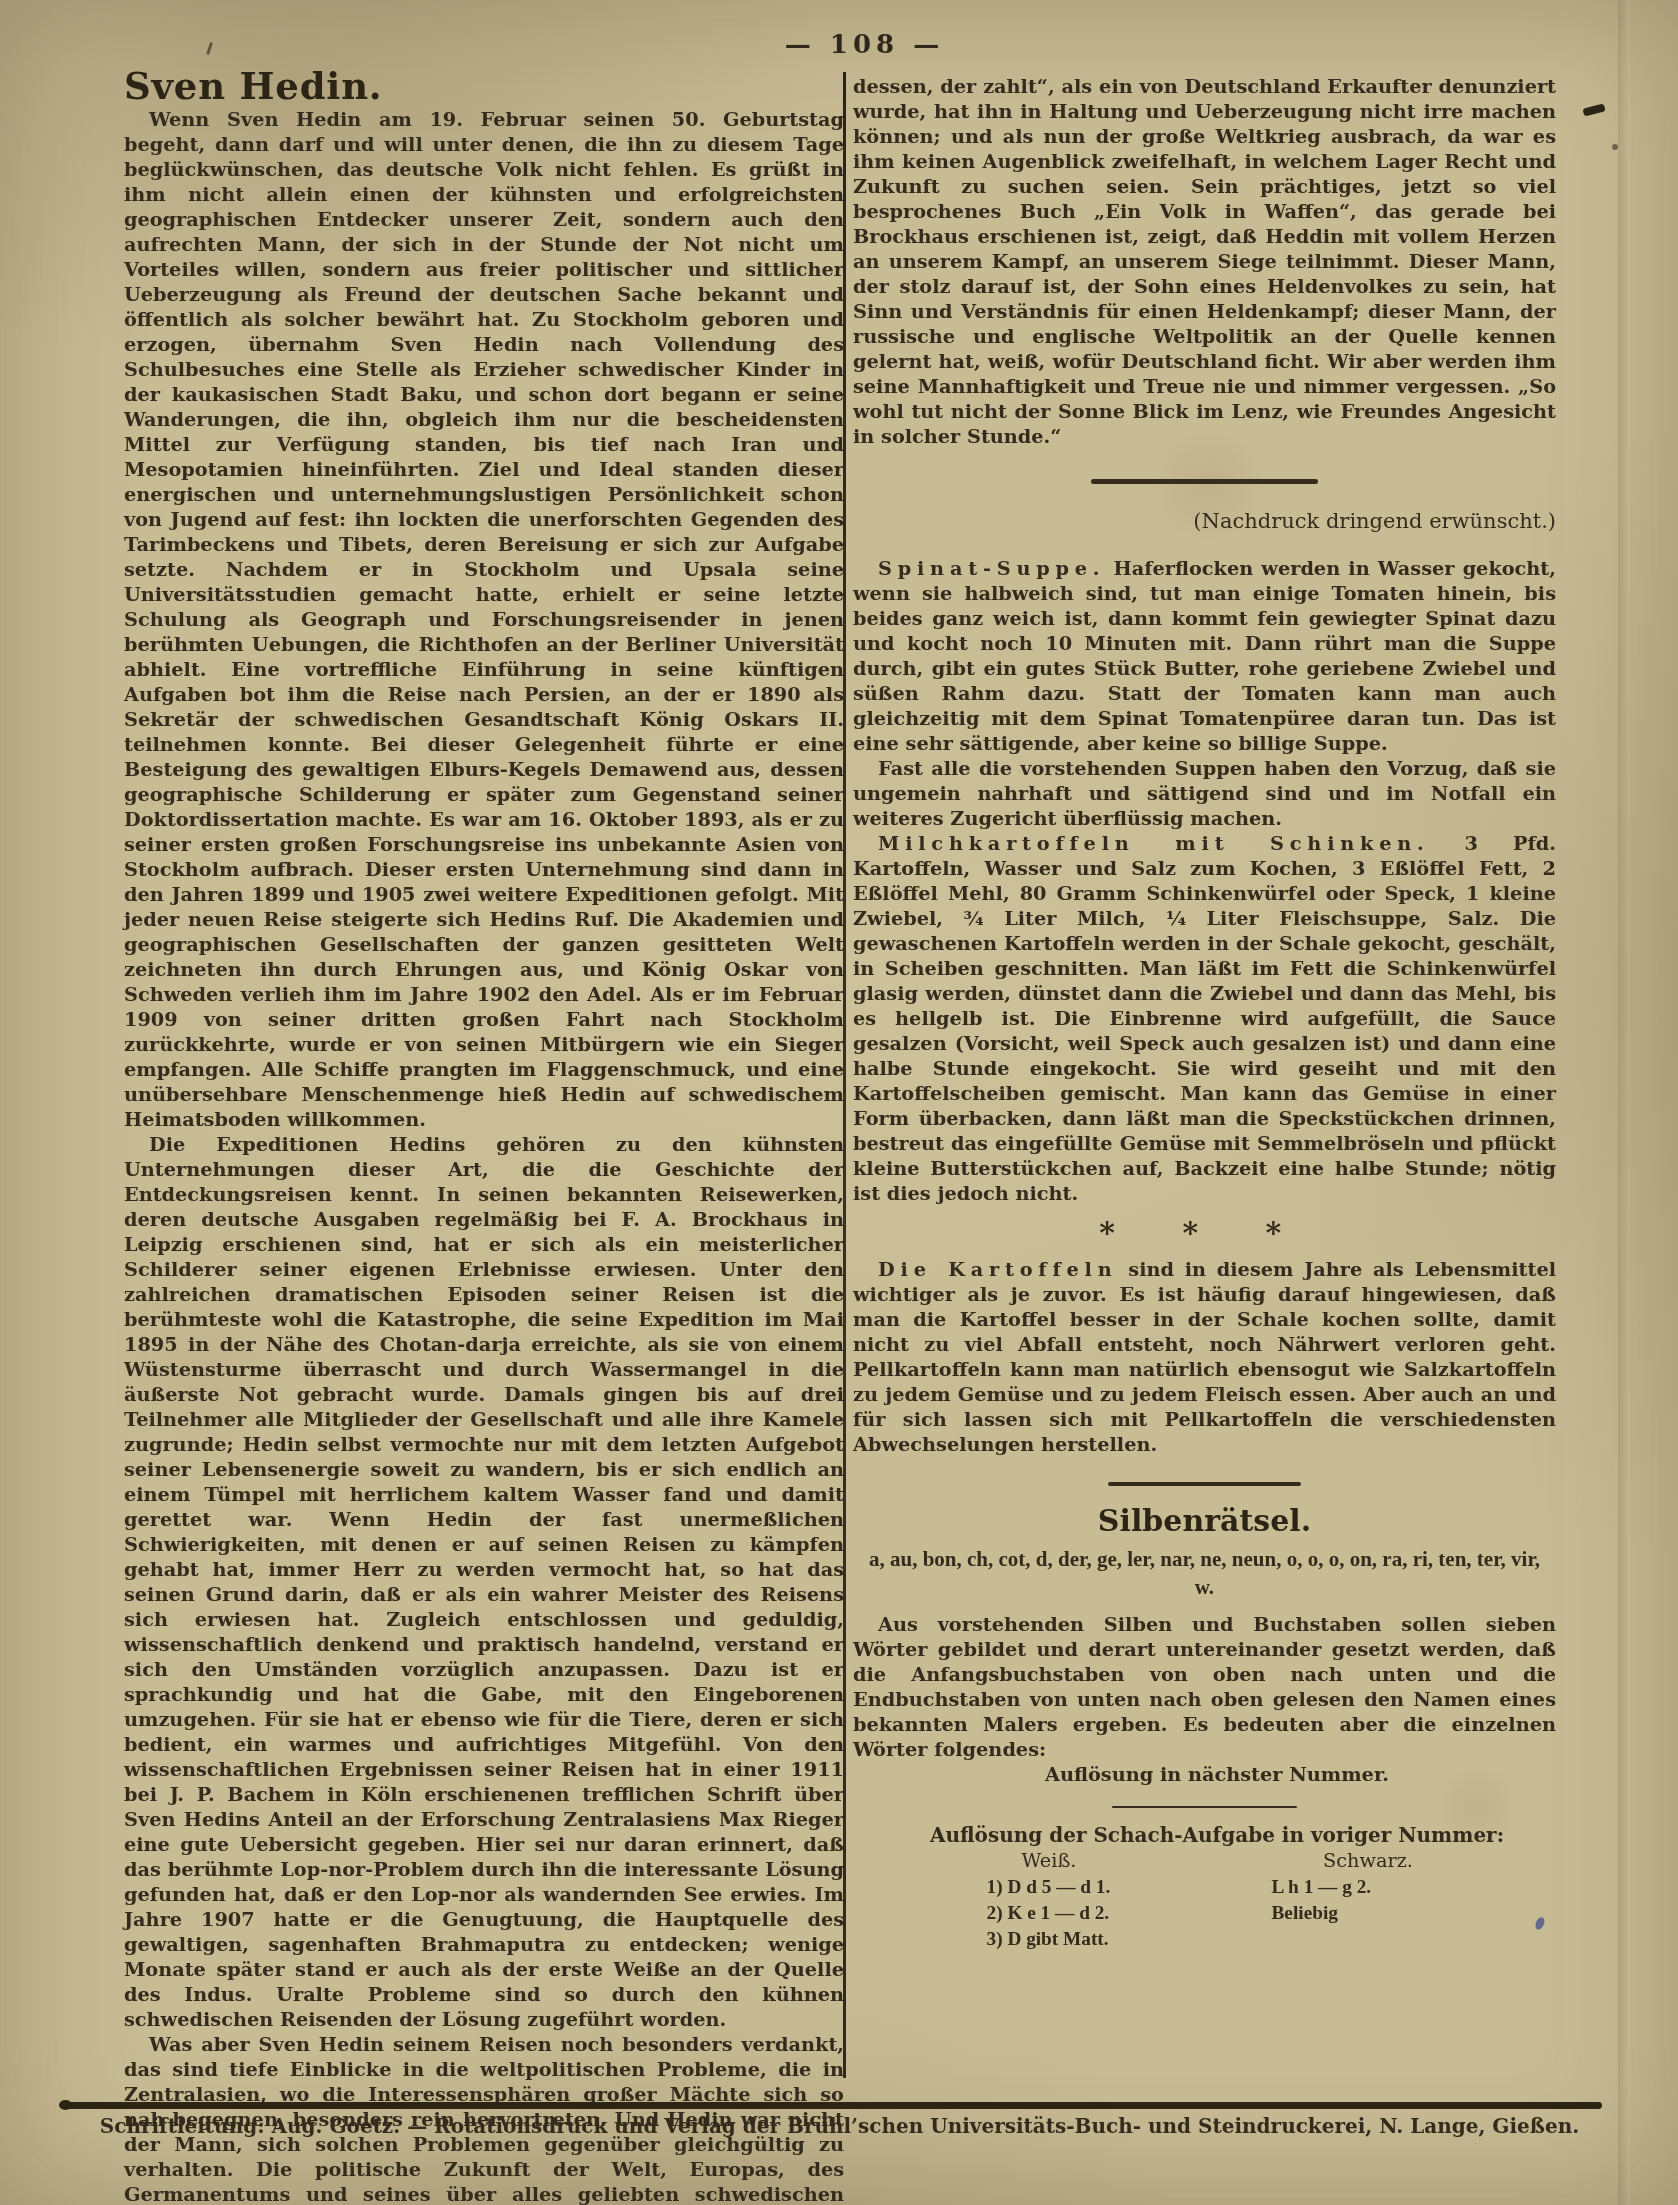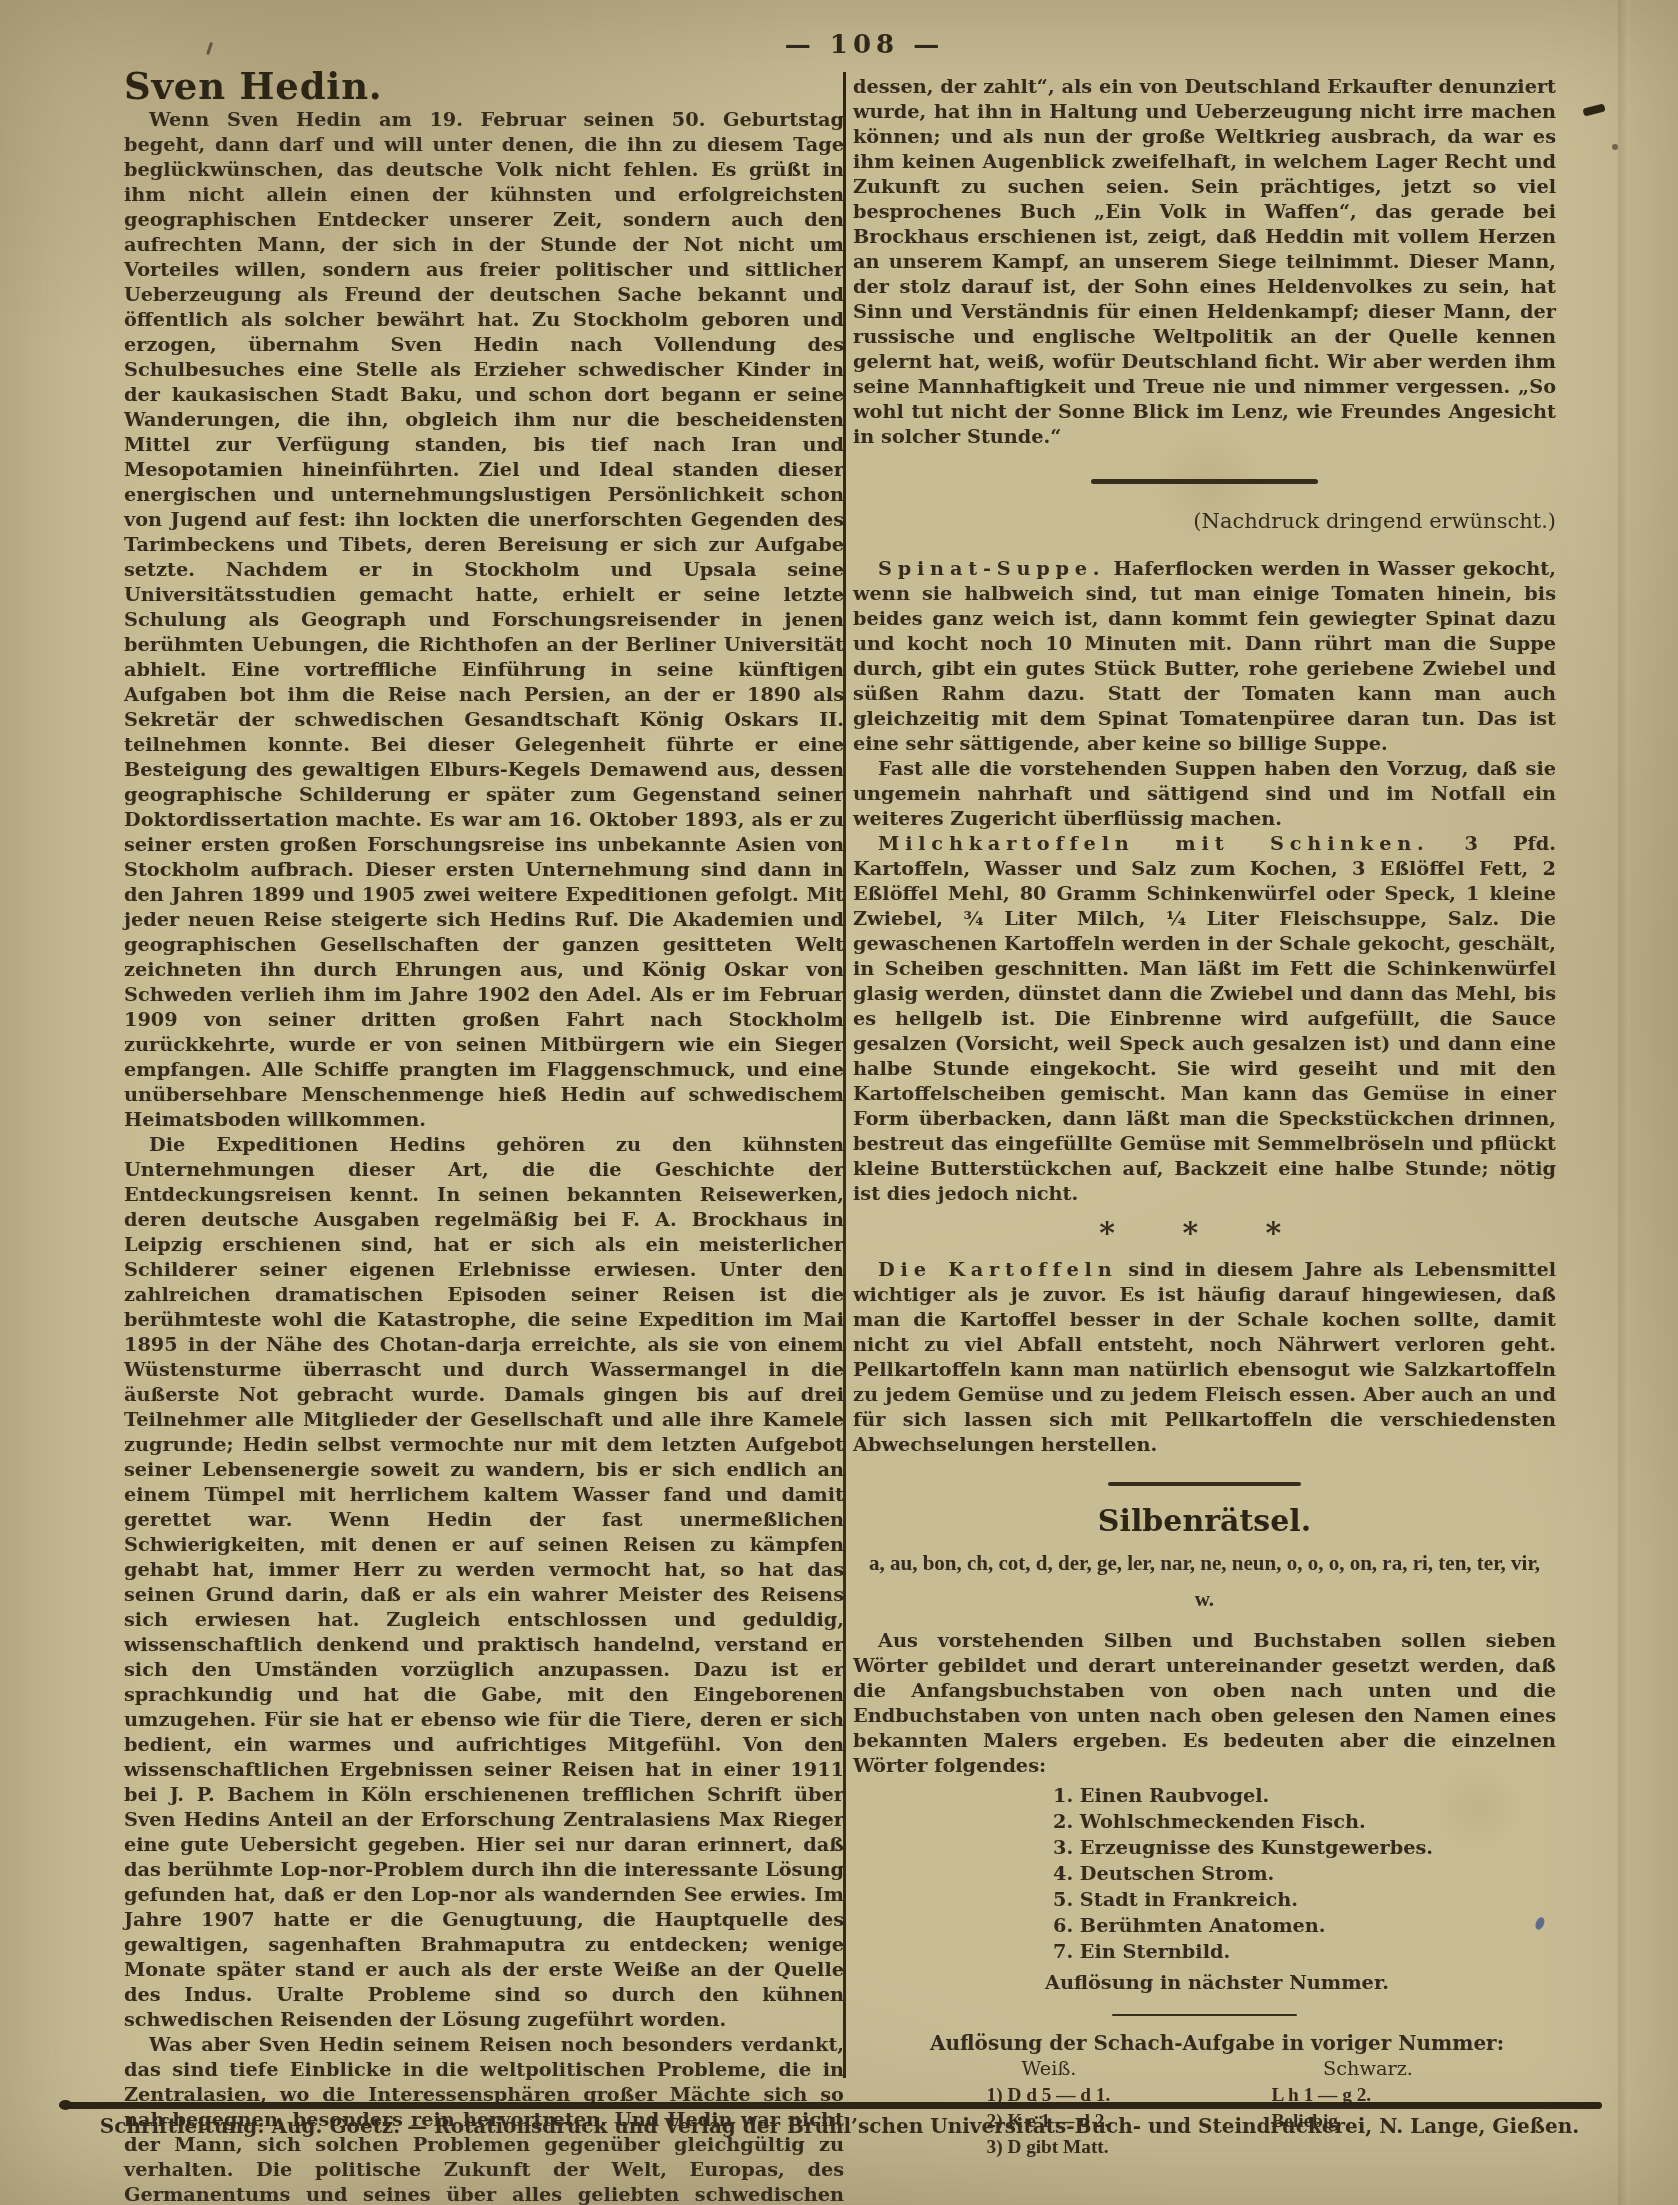--- a/index.html
+++ b/index.html
@@ -34,21 +34,21 @@
   .rule-divider{width:227px;height:5px;background:#352c1d;margin:30px auto 25px;border-radius:2.5px;}
   .rule-divider.short{width:193px;height:4.2px;margin:25px auto 22px;}
   .rule-divider.thin{width:185px;height:2.5px;margin:18.5px auto 15px;}
   .sec-title{font-size:28.5px;font-weight:bold;text-align:center;margin:0 0 6.7px;color:#2c2415;}
   .sec-note{font-size:21px;font-weight:normal;text-align:right;margin:0 0 22px;text-indent:0;}
   .spaced{letter-spacing:0.30em;}
   .star-divider{text-align:center;font-size:30px;line-height:34px;letter-spacing:28.5px;
                 margin:10px 0 6.7px;text-indent:0;font-weight:bold;}
   .riddle-title{font-size:30px;font-weight:bold;text-align:center;margin:5px 0 11.8px;color:#2c2415;}
   .syllables{font-family:"Liberation Serif", serif;font-weight:bold;font-size:21px;
-             text-align:center;line-height:36px;margin:0 8.4px 11.8px;text-indent:0;}
+             text-align:center;line-height:28px;margin:0 8.4px 11.8px;text-indent:0;}
   .riddle-intro{margin:0;}
   .riddle-list{margin:5px 0 5px 200px;text-align:left;}
   .riddle-item{text-indent:0;line-height:26px;text-align:left;}
   .riddle-closing{text-align:center;text-indent:0;margin:6.7px 0 0;}
   .chess-title{text-align:center;text-indent:0;font-size:20px;margin:0 0 5px;}
   .chess-grid{display:grid;grid-template-columns:327px 311px;width:638px;margin:0 auto;}
   .chess-label{text-align:center;font-weight:normal;line-height:26px;}
   .chess-move{padding-left:101px;line-height:26px;font-family:"Liberation Serif", serif;
               font-weight:bold;white-space:nowrap;}
   .chess-move.black{padding-left:59px;}
@@ -107,29 +107,20 @@
     <div class="star-divider">* * *</div>
 
     <p><span class="spaced">Die Kartoffeln</span><span> sind in diesem Jahre als Lebensmittel wichtiger als je zuvor. Es ist häufig darauf hingewiesen, daß man die Kartoffel besser in der Schale kochen sollte, damit nicht zu viel Abfall entsteht, noch Nährwert verloren geht. Pellkartoffeln kann man natürlich ebensogut wie Salzkartoffeln zu jedem Gemüse und zu jedem Fleisch essen. Aber auch an und für sich lassen sich mit Pellkartoffeln die verschiedensten Abwechselungen herstellen.</span></p>
 
     <div class="rule-divider short"></div>
 
     <div class="riddle-title">Silbenrätsel.</div>
     <div class="syllables">a, au, bon, ch, cot, d, der, ge, ler, nar, ne, neun, o, o, o, on, ra, ri, ten, ter, vir, w.</div>
     <p class="riddle-intro">Aus vorstehenden Silben und Buchstaben sollen sieben Wörter gebildet und derart untereinander gesetzt werden, daß die Anfangsbuchstaben von oben nach unten und die Endbuchstaben von unten nach oben gelesen den Namen eines bekannten Malers ergeben. Es bedeuten aber die einzelnen Wörter folgendes:</p>
 
-    <div class="riddle-list">
-      <div class="riddle-item">1. Einen Raubvogel.</div>
-      <div class="riddle-item">2. Wohlschmeckenden Fisch.</div>
-      <div class="riddle-item">3. Erzeugnisse des Kunstgewerbes.</div>
-      <div class="riddle-item">4. Deutschen Strom.</div>
-      <div class="riddle-item">5. Stadt in Frankreich.</div>
-      <div class="riddle-item">6. Berühmten Anatomen.</div>
-      <div class="riddle-item">7. Ein Sternbild.</div>
-    </div>
 
     <p class="riddle-closing">Auflösung in nächster Nummer.</p>
 
     <div class="rule-divider thin"></div>
 
     <div>
       <p class="chess-title">Auflösung der Schach-Aufgabe in voriger Nummer:</p>
       <div class="chess-grid">
         <div class="chess-label">Weiß.</div>
         <div class="chess-label">Schwarz.</div>

